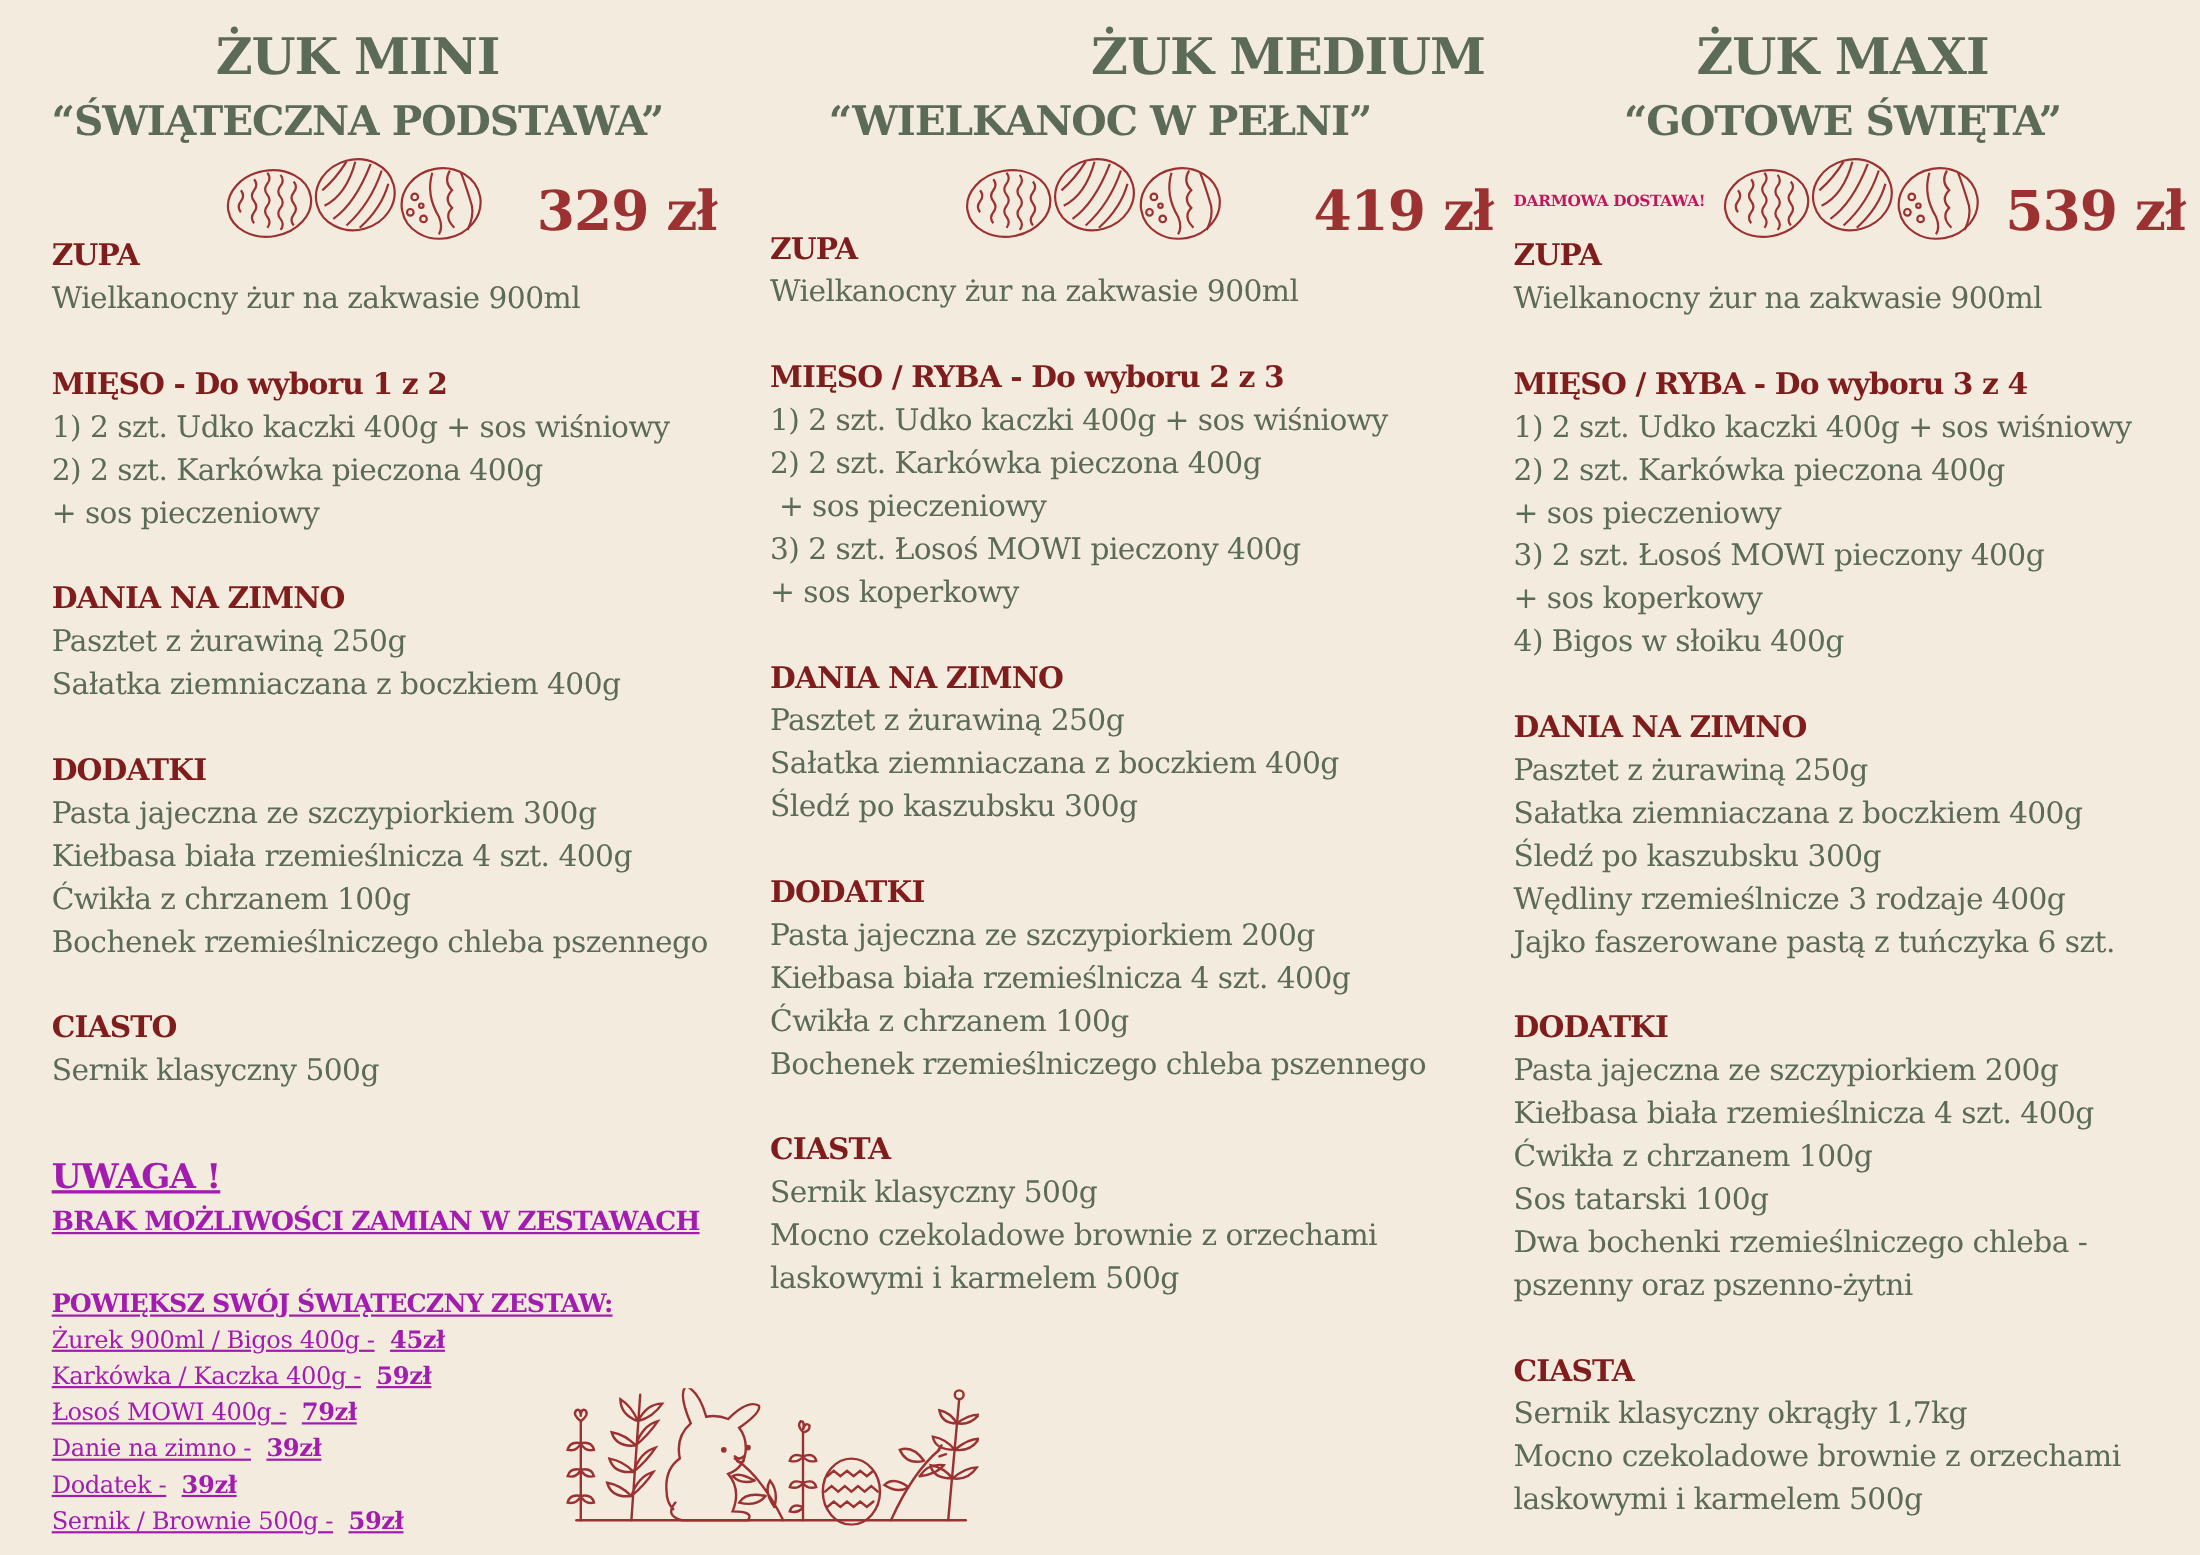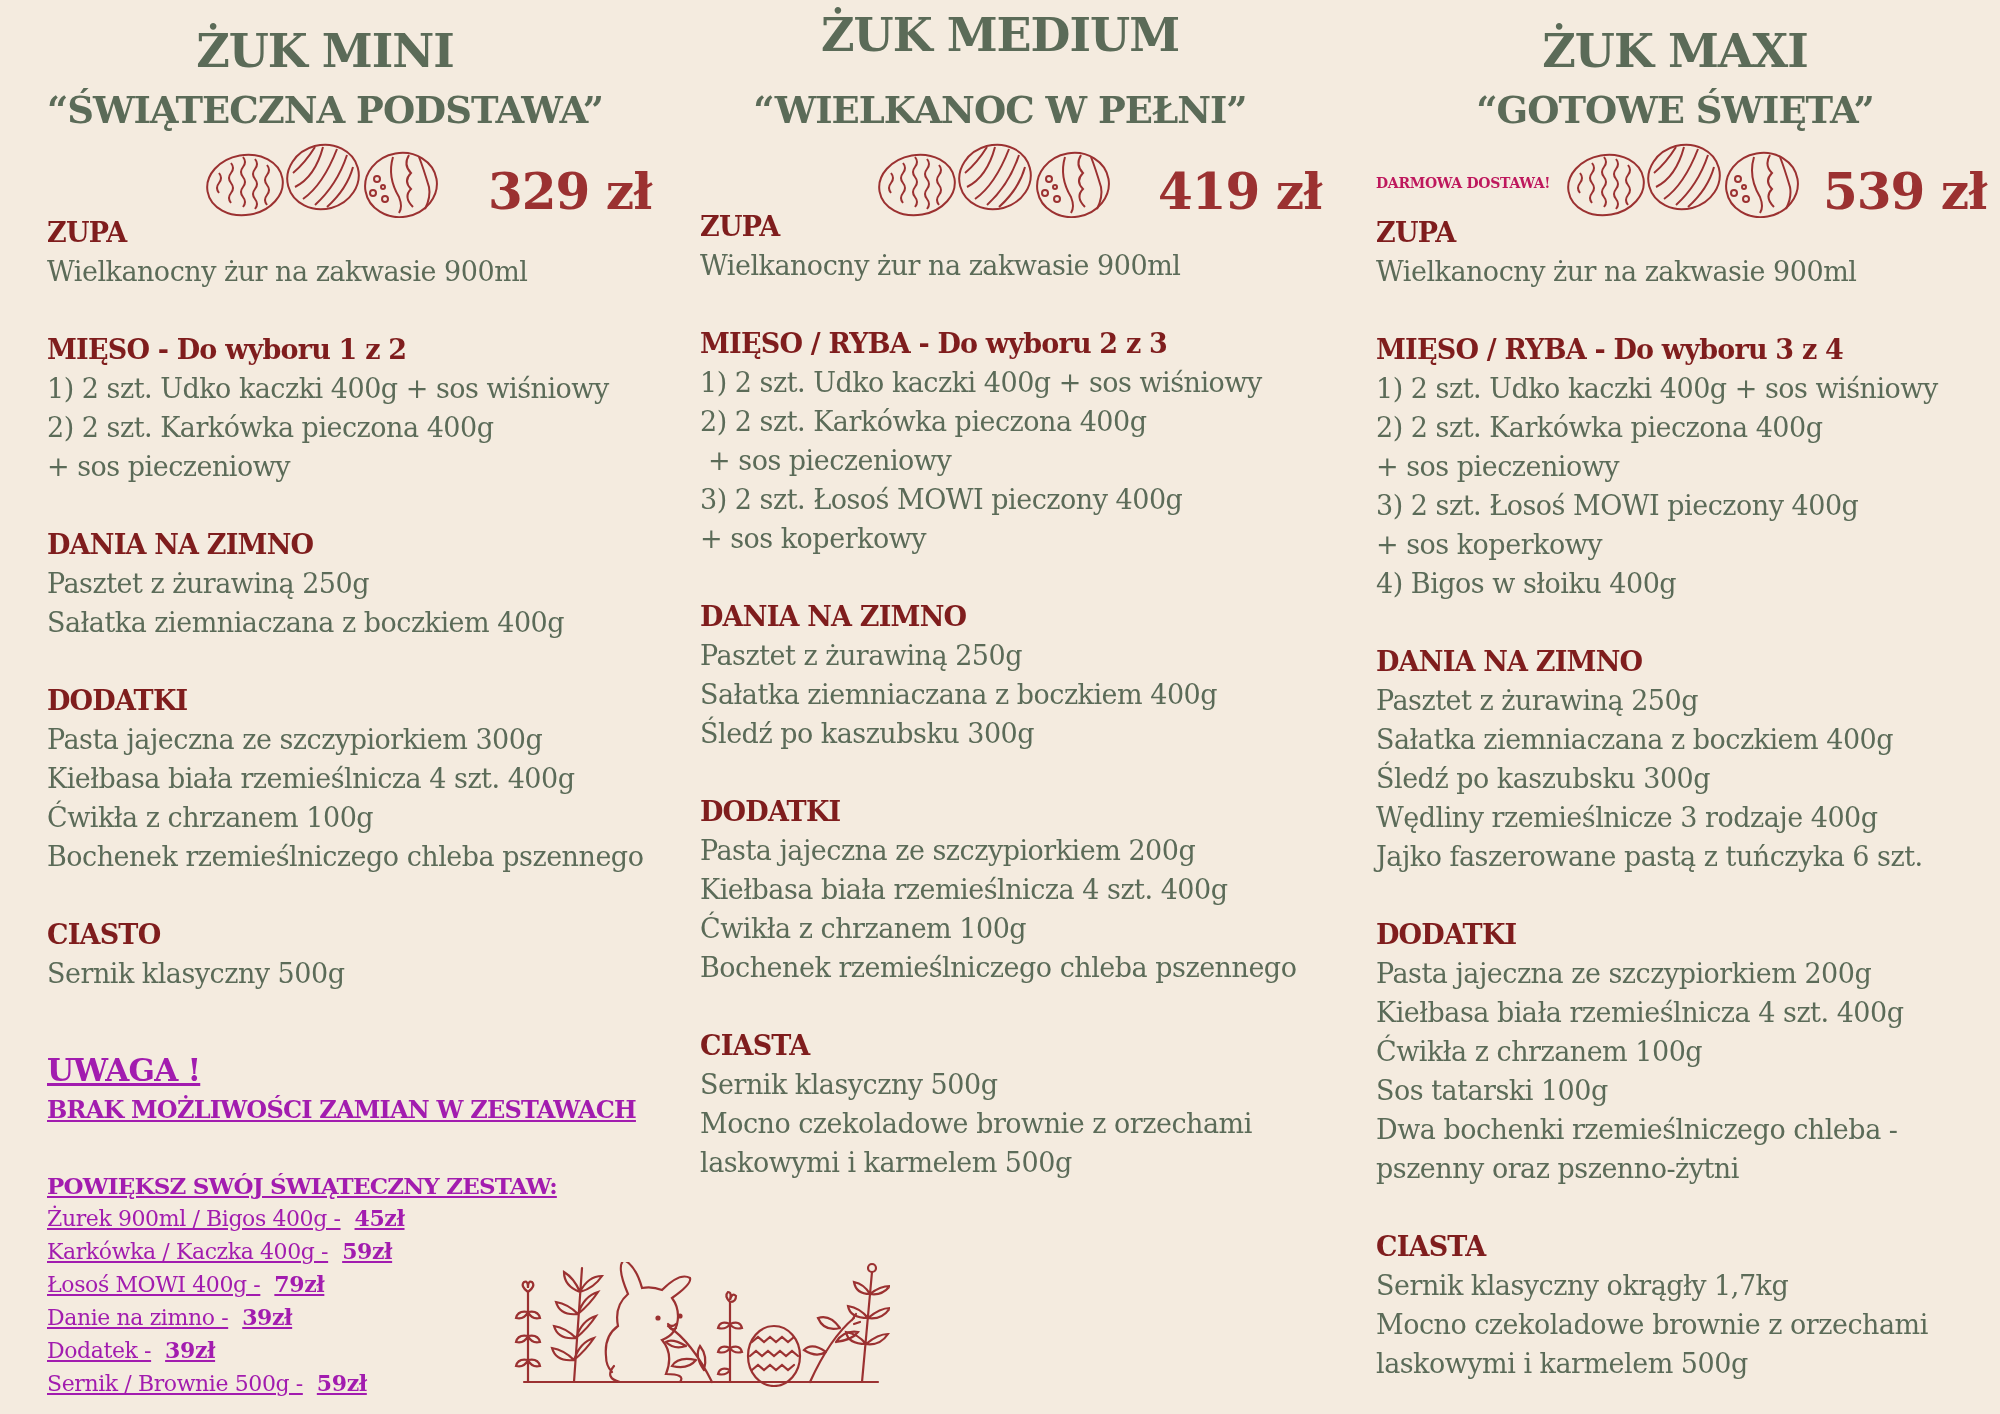--- a/index.html
+++ b/index.html
@@ -129,37 +129,37 @@
       <path d="M242 80 l6 -5 l6 5 l6 -5 l6 5 l6 -5 l6 5 l6 -5 M240 94 l6 -5 l6 5 l6 -5 l6 5 l6 -5 l6 5 l6 -5 l6 5 M242 108 l6 -5 l6 5 l6 -5 l6 5 l6 -5 l6 5 l6 -5"></path>
 
       <path d="M300 120 q20 -44 44 -64 M330 66 q-10 -14 -22 -10 q6 14 22 10 M316 90 q-14 -10 -22 -2 q12 8 22 2 M326 80 q16 -2 22 -10 q-14 -2 -22 10 M342 58 l4 -6 M344 62 l6 -2"></path>
 
       <path d="M352 120 L362 10 M362 10 m-4 -4 a4 4 0 1 0 8 0 a4 4 0 1 0 -8 0 M360 32 q-6 -10 -16 -12 q2 12 16 12 M360 32 q10 -8 20 -8 q-8 10 -20 8 M358 56 q-8 -10 -20 -12 q2 12 20 12 M358 56 q12 -10 22 -10 q-8 12 -22 10 M356 82 q-8 -10 -20 -12 q2 12 20 12 M356 82 q12 -10 22 -10 q-8 12 -22 10"></path>
     </g>
   </svg>
 </div>
 
 <div class="col">
-  <div class="title t1" style="left:650px;width:700px;top:8px;">ŻUK MEDIUM</div>
+  <div class="title t1" style="left:650px;width:700px;top:24px;text-align:right;">ŻUK MEDIUM</div>
   <div class="title t2" style="left:650px;width:700px;top:88px;">“WIELKANOC W PEŁNI”</div>
   <svg class="eggs" style="left:877px;top:143px;" width="250" height="75" viewBox="0 0 250 75">
     <g fill="none" stroke="#9b3131" stroke-width="2">
       <ellipse cx="40" cy="42" rx="38" ry="30" transform="rotate(-10 40 42)"></ellipse>
       <path d="M14 30 q4 5 0 10 q-4 5 0 10 M26 20 q4 5 0 10 q-4 5 0 10 q4 5 0 10 q-4 5 0 10 M38 14 q4 5 0 10 q-4 5 0 10 q4 5 0 10 q-4 5 0 10 q4 5 0 10 M50 16 q4 5 0 10 q-4 5 0 10 q4 5 0 10 q-4 5 0 10 q4 5 0 10 M62 22 q4 5 0 10 q-4 5 0 10 q4 5 0 10 q-4 5 0 10"></path>
       <ellipse cx="118" cy="34" rx="36" ry="32" transform="rotate(-15 118 34)"></ellipse>
       <path d="M88 30 q12 -10 22 -26 M90 44 q20 -10 28 -40 M98 56 q20 -14 34 -50 M110 62 q22 -20 32 -50 M122 64 q20 -18 26 -40"></path>
       <ellipse cx="196" cy="42" rx="36" ry="32" transform="rotate(-10 196 42)"></ellipse>
       <circle cx="172" cy="36" r="3"></circle>
         <circle cx="168" cy="50" r="3"></circle>
         <circle cx="180" cy="56" r="3"></circle>
         <circle cx="178" cy="44" r="2"></circle>
       <path d="M188 14 q-6 20 6 40 q4 10 0 16 M204 12 q-6 10 2 18 q-8 8 0 16 q-8 8 2 18 M214 14 q4 10 10 30 q2 10 -4 22"></path>
     </g>
   </svg>
-  <div class="price" style="left:1158px;top:162px;">419 zł</div>
+  <div class="price" style="left:1194px;top:162px;">419 zł</div>
 
   <div class="menu" style="left:700px;top:207px;">
     <div class="sec">
       <h3>ZUPA</h3>
       <div class="item">Wielkanocny  żur na zakwasie 900ml</div>
     </div>
     <div class="sec">
       <h3>MIĘSO / RYBA - Do wyboru 2 z 3</h3>
       <div class="item">1)  2 szt. Udko kaczki 400g + sos wiśniowy</div>
       <div class="item">2) 2 szt. Karkówka pieczona 400g</div>

